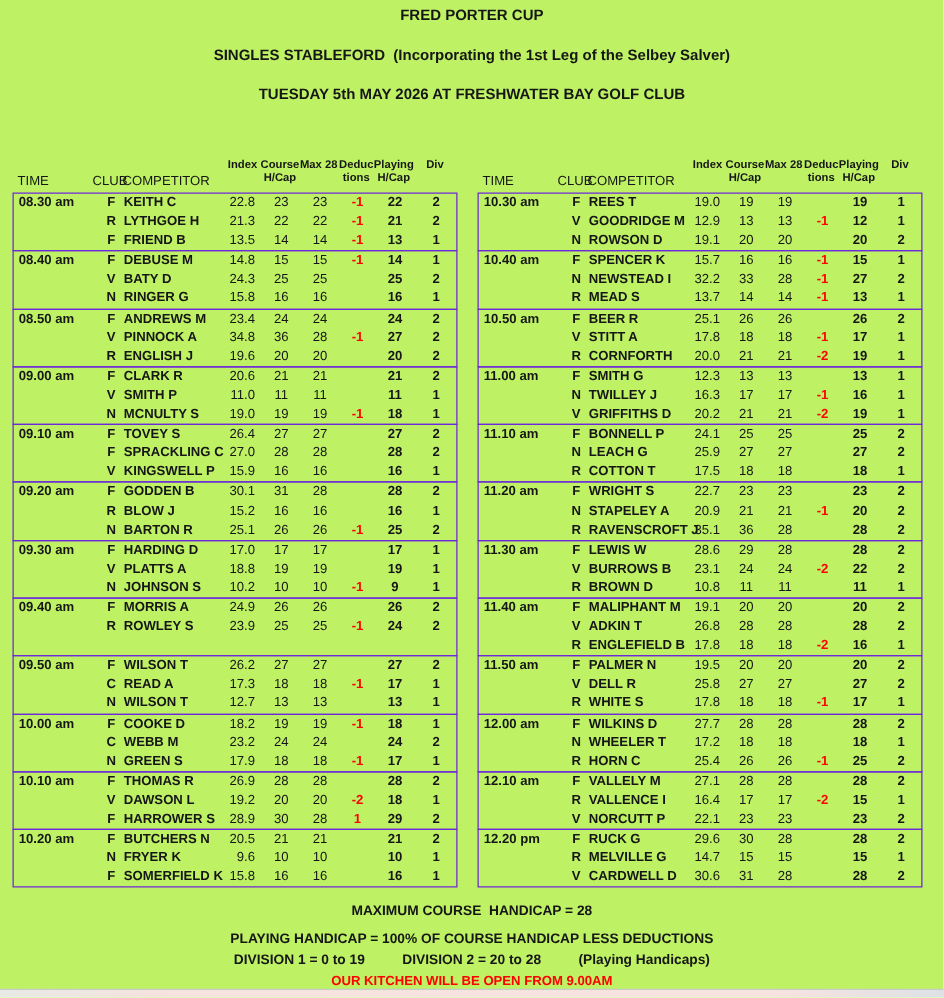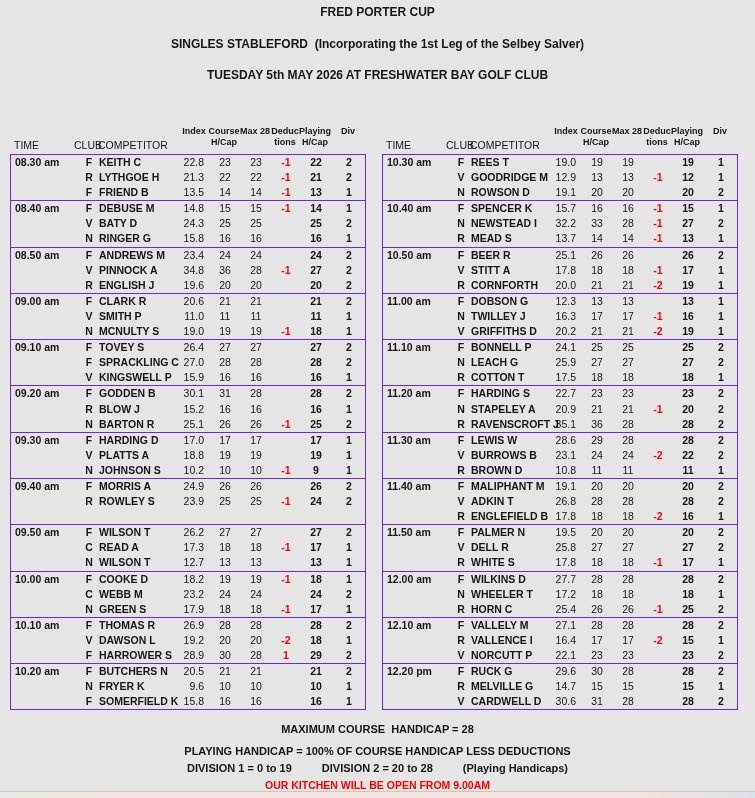--- a/index.html
+++ b/index.html
@@ -1,19 +1,19 @@
 <!DOCTYPE html>
 <html style="--red: #ff0000;"><head>
 <meta charset="utf-8">
 <style>
   html,body{margin:0;padding:0;background:#fff;}
   .page{
     position:relative;
     width:755px;height:798px;
-    background:#e5e5e5;
+    background:#bef264;
     font-family:"Liberation Sans", sans-serif;
     color:#161616;
     overflow:hidden;
   }
   .title{ text-align:center; font-weight:700; font-size:12px; line-height:14px; white-space:pre;}
   .t1{padding-top:5px;}
   .t2{margin-top:18px;}
   .t3{margin-top:17px;}
 
   .tables{display:flex; gap:16px; margin:31px 0 0 10px;}
@@ -659,21 +659,21 @@
               <div class="cell c-num">21</div>
               <div class="cell c-ded">-2</div>
               <div class="cell c-play">19</div>
               <div class="cell c-div">1</div>
             </div>
           </div>
           <div class="group">
             <div class="row">
               <div class="cell c-time">11.00 am</div>
               <div class="cell c-club">F</div>
-              <div class="cell c-name">DOBSON G</div>
+              <div class="cell c-name">SMITH G</div>
               <div class="cell c-index">12.3</div>
               <div class="cell c-num">13</div>
               <div class="cell c-num">13</div>
               <div class="cell c-ded"></div>
               <div class="cell c-play">13</div>
               <div class="cell c-div">1</div>
             </div>
             <div class="row">
               <div class="cell c-time"></div>
               <div class="cell c-club">N</div>
@@ -729,21 +729,21 @@
               <div class="cell c-num">18</div>
               <div class="cell c-ded"></div>
               <div class="cell c-play">18</div>
               <div class="cell c-div">1</div>
             </div>
           </div>
           <div class="group">
             <div class="row">
               <div class="cell c-time">11.20 am</div>
               <div class="cell c-club">F</div>
-              <div class="cell c-name">HARDING S</div>
+              <div class="cell c-name">WRIGHT S</div>
               <div class="cell c-index">22.7</div>
               <div class="cell c-num">23</div>
               <div class="cell c-num">23</div>
               <div class="cell c-ded"></div>
               <div class="cell c-play">23</div>
               <div class="cell c-div">2</div>
             </div>
             <div class="row">
               <div class="cell c-time"></div>
               <div class="cell c-club">N</div>

